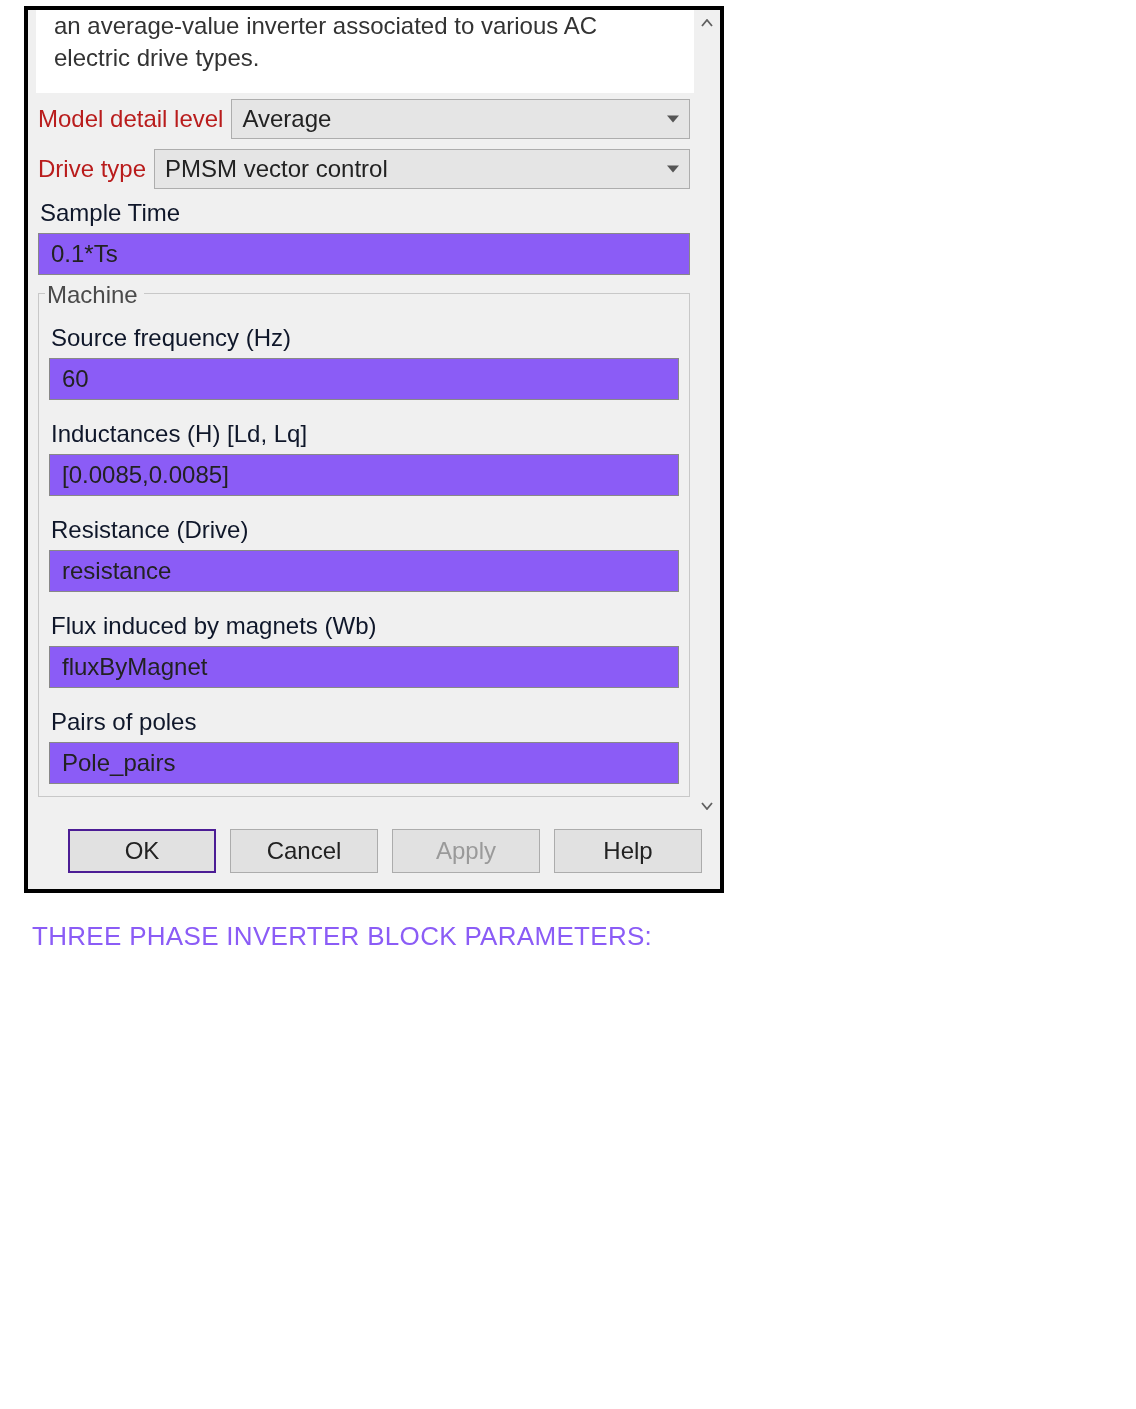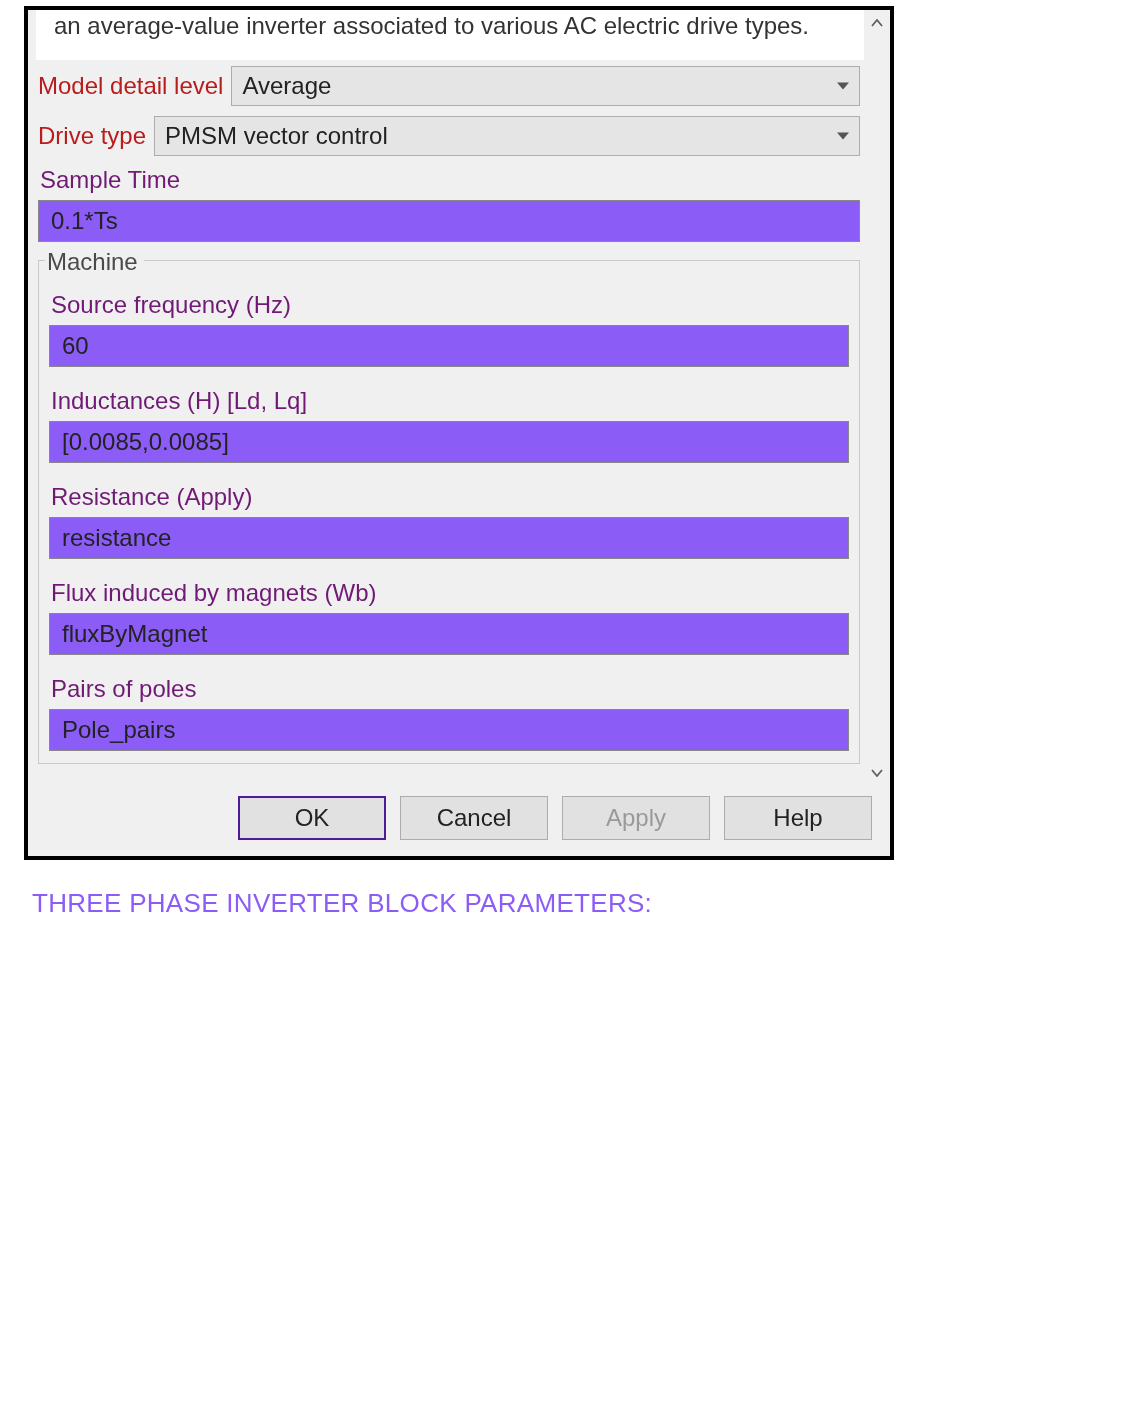--- a/index.html
+++ b/index.html
@@ -8,21 +8,21 @@
       padding: 0;
     }
     body {
       font-family: "Segoe UI", Tahoma, Arial, sans-serif;
       font-size: 24px;
       background: #ffffff;
       color: #222222;
       width: 1136px;
     }
     .dialog-wrap {
-      width: 870px;
+      width: 700px;
       margin-left: 24px;
       border: 4px solid #000000;
       background: #f0f0f0;
       position: relative;
     }
     .desc-area {
       background: #ffffff;
       padding: 0 18px 18px 18px;
       margin: 0 26px 6px 8px;
       line-height: 1.35;
@@ -62,21 +62,21 @@
       align-items: center;
       margin: 6px 0 10px 0;
       gap: 8px;
     }
     .field-label {
       color: #b91c1c;
       white-space: nowrap;
       padding: 2px 0;
     }
     .block-label {
-      color: #701a75;
+      color: #0f172a;
       margin: 10px 0 6px 2px;
     }
     .combo {
       flex: 1;
       height: 40px;
       background: #e5e5e5;
       border: 1px solid #adadad;
       position: relative;
       display: flex;
       align-items: center;
@@ -216,21 +216,21 @@
 
       <div class="fieldset">
         <span class="fieldset-legend">Machine</span>
         <div class="fieldset-inner">
           <div class="block-label">Source frequency (Hz)</div>
           <input class="text-input" type="text" value="60" style="">
 
           <div class="block-label">Inductances (H) [Ld, Lq]</div>
           <input class="text-input" type="text" value="[0.0085,0.0085]" style="">
 
-          <div class="block-label">Resistance (Apply)</div>
+          <div class="block-label">Resistance (Drive)</div>
           <input class="text-input" type="text" value="resistance" style="">
 
           <div class="block-label">Flux induced by magnets (Wb)</div>
           <input class="text-input" type="text" value="fluxByMagnet" style="">
 
           <div class="block-label">Pairs of poles</div>
           <input class="text-input" type="text" style="margin-bottom: 2px;" value="Pole_pairs">
         </div>
       </div>
 

